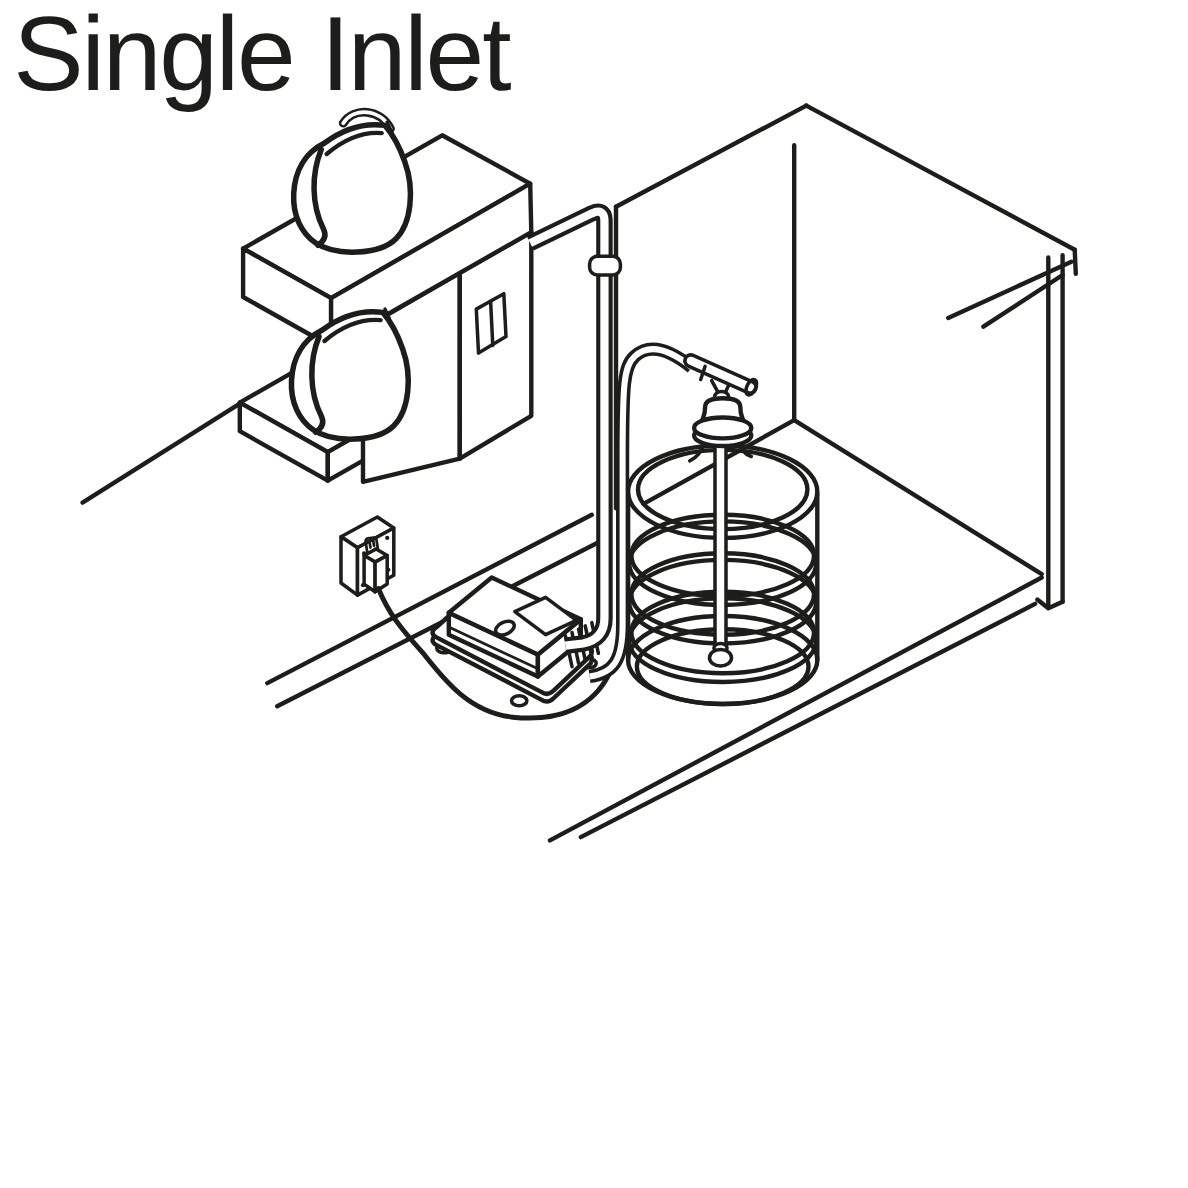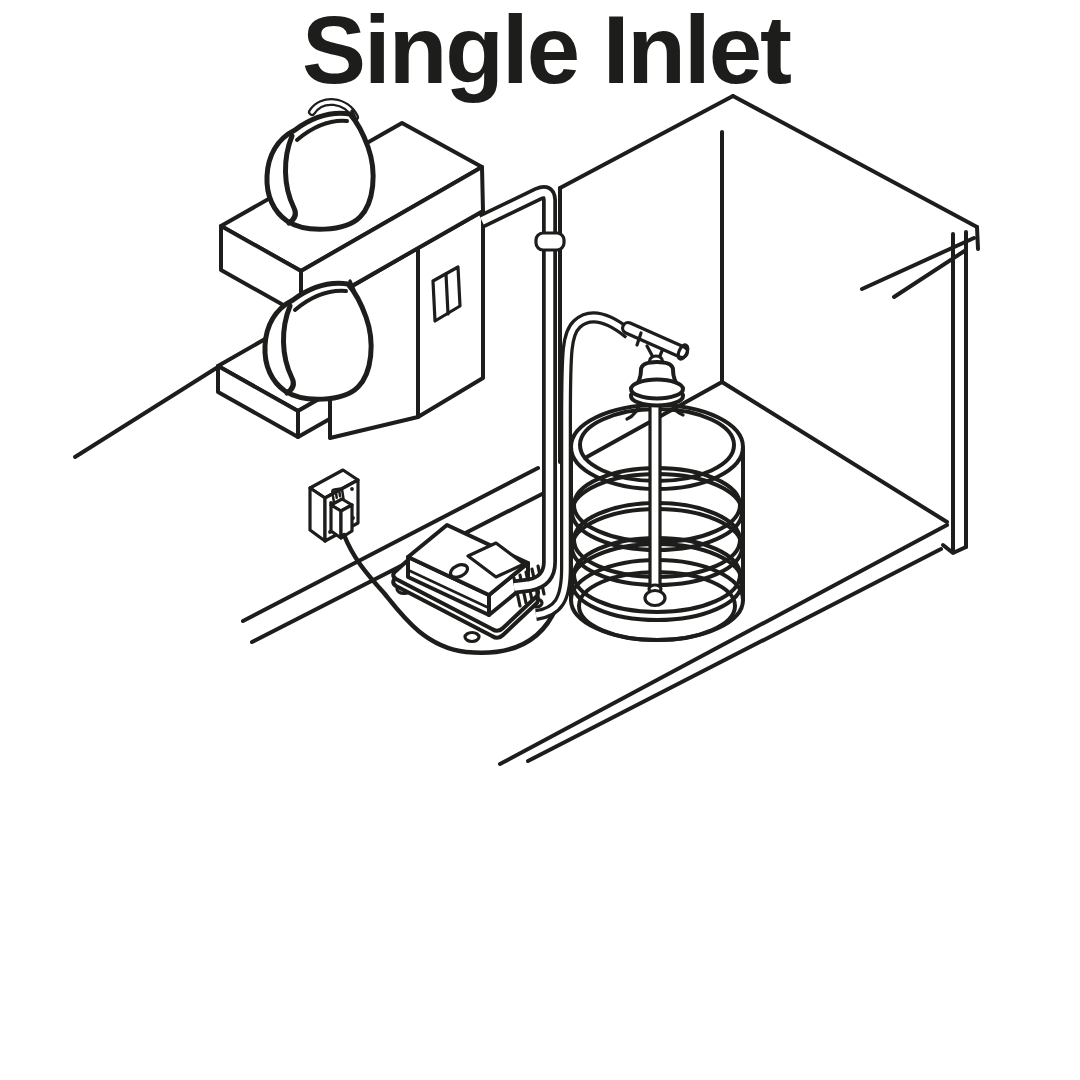--- a/index.html
+++ b/index.html
@@ -22,22 +22,22 @@
   .tubeW { fill:none; stroke:#fff;        stroke-width:7.5; stroke-linecap:butt; stroke-linejoin:round; }
   .hoseK { fill:none; stroke:var(--line); stroke-width:12;  stroke-linecap:butt; stroke-linejoin:round; }
   .hoseW { fill:none; stroke:#fff;        stroke-width:5.5; stroke-linecap:butt; stroke-linejoin:round; }
   .barK  { fill:none; stroke:var(--line); stroke-width:14;  stroke-linecap:round; }
   .barW  { fill:none; stroke:#fff;        stroke-width:7.5; stroke-linecap:round; }
   .hdlK  { fill:none; stroke:var(--line); stroke-width:8;   stroke-linecap:round; }
   .hdlW  { fill:none; stroke:#fff;        stroke-width:3.5; stroke-linecap:round; }
   .dot   { fill:var(--line); stroke:none; }
   .caption {
     position:absolute; left:12px; right:0; top:860; height:130px;
-    text-align:center; line-height:1.04;
-    font-size:96px; font-weight:700; letter-spacing:-2px; color:var(--line);
+    line-height:1.04;
+    font-size:96px; font-weight:400; letter-spacing:-2px; color:var(--line);
     white-space:nowrap;
   }
 </style>
 </head>
 <body>
 
 <div class="stage">
 <svg width="1080" height="1080" viewBox="0 0 1080 1080">
 
   <g>

